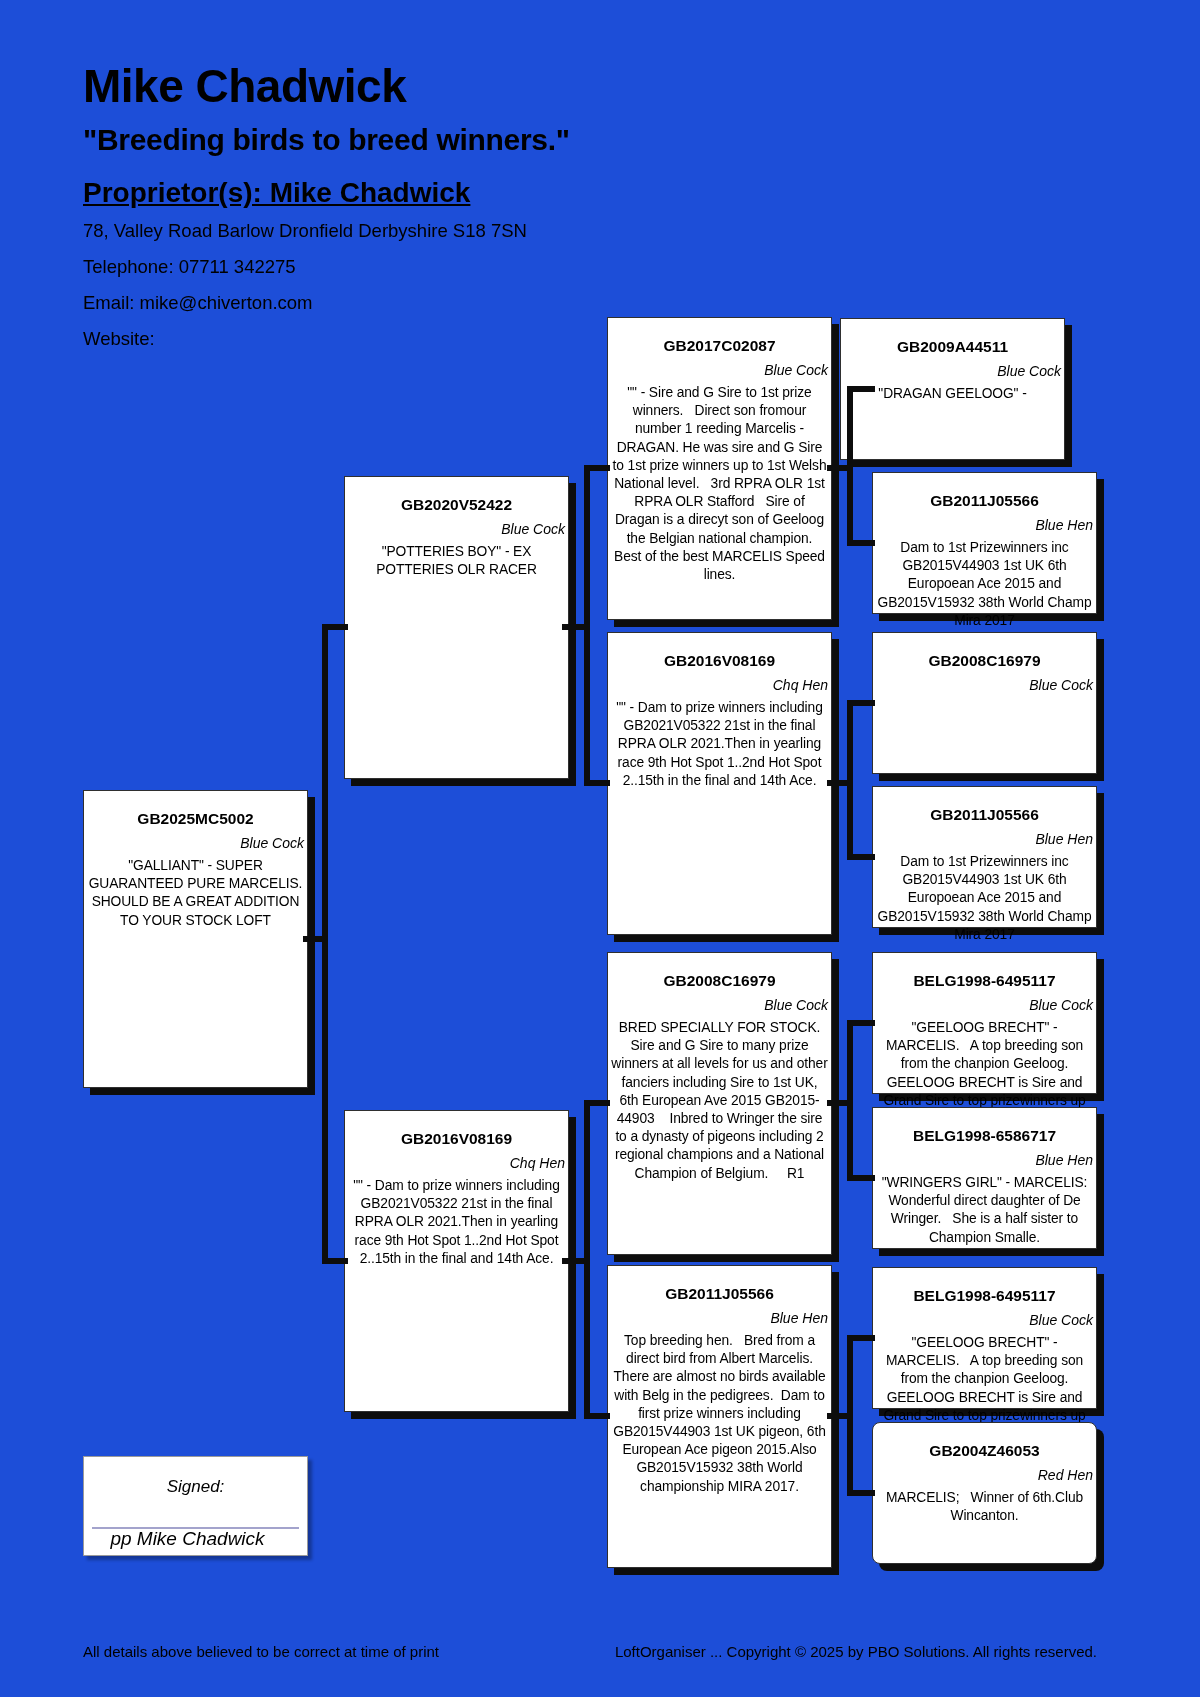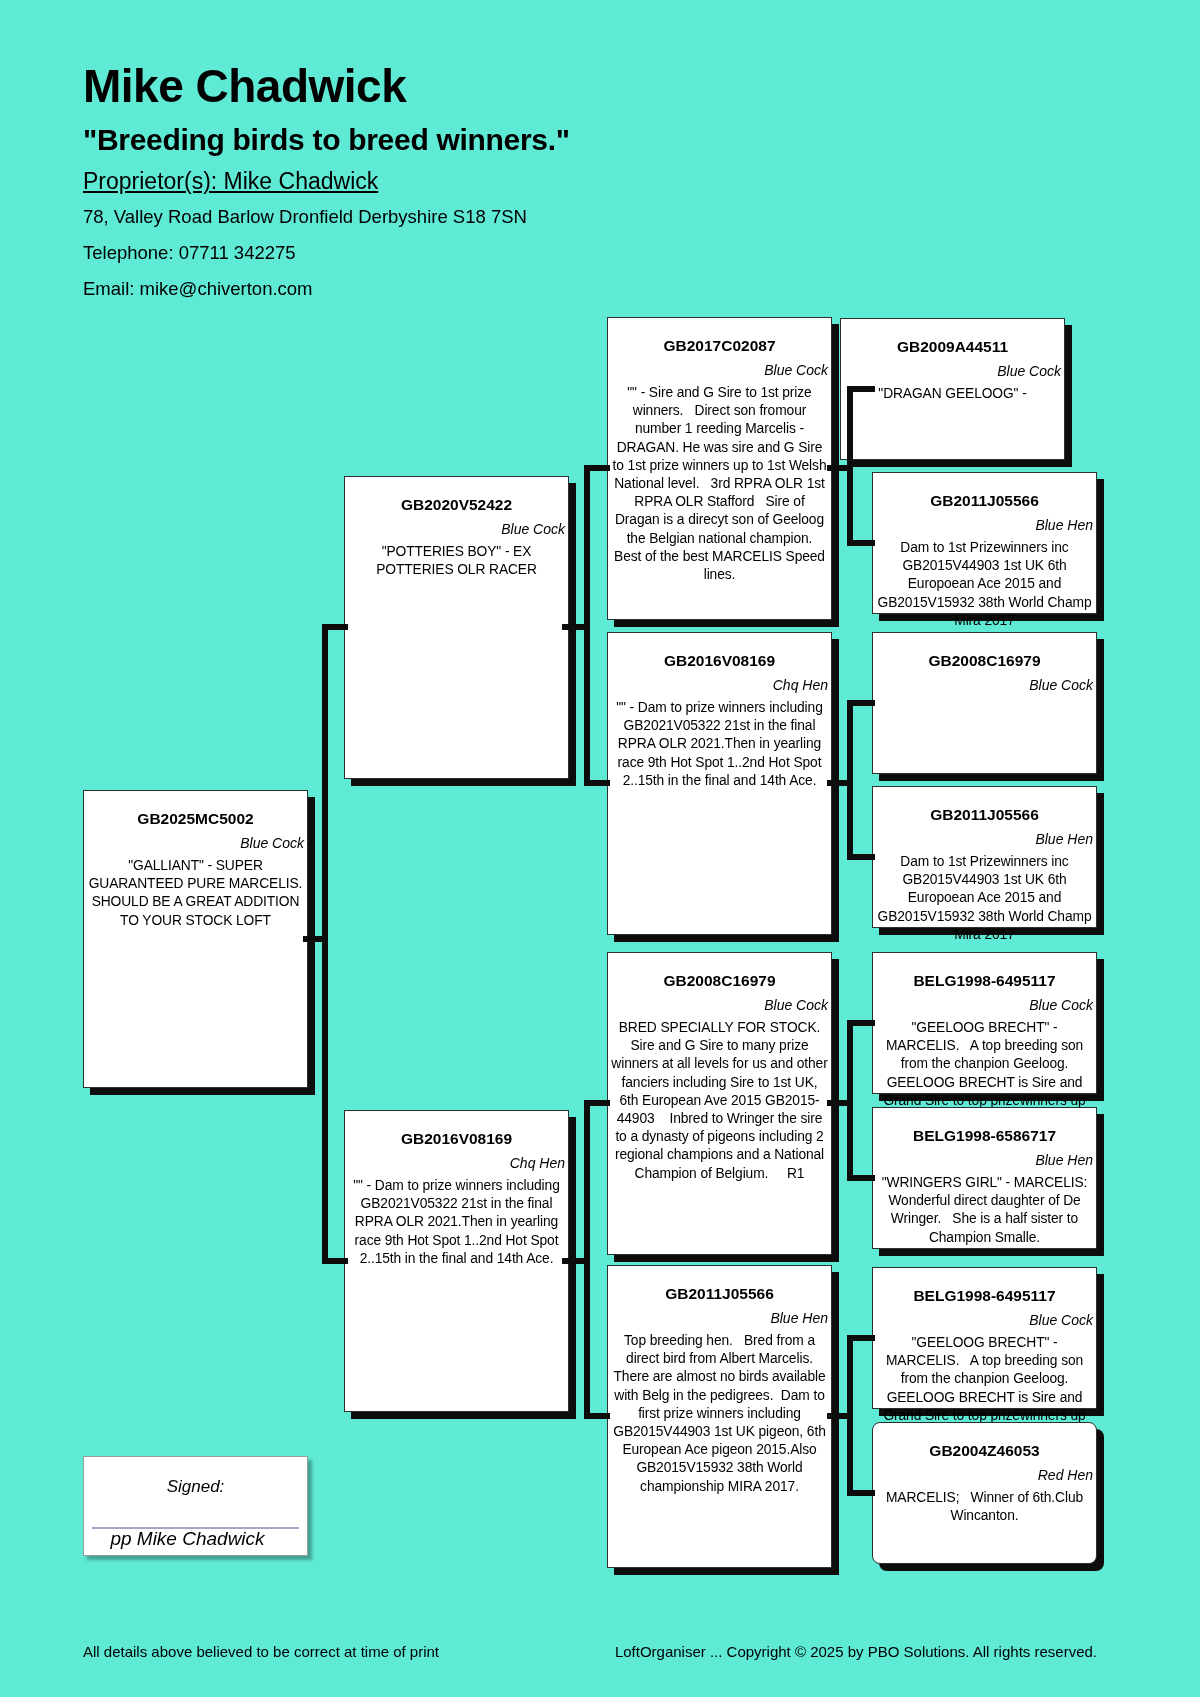--- a/index.html
+++ b/index.html
@@ -1,25 +1,25 @@
 <!DOCTYPE html>
 <html><head>
 <meta charset="utf-8">
 <style>
   html,body { margin:0; padding:0; background:#e8e8e8; }
   .page {
     position:relative; width:1200px; height:1697px; margin:0 auto;
-    background:#5eead4; overflow:hidden;
+    background:#1d4ed8; overflow:hidden;
     font-family:"Liberation Sans","DejaVu Sans",sans-serif; color:#000;
   }
   
   .letterhead { position:absolute; left:83px; top:62px; width:700px; }
   .loft-name { font-size:46px; font-weight:bold; line-height:1.05; letter-spacing:-0.5px; }
   .slogan    { font-size:30px; font-weight:bold; margin-top:13px; letter-spacing:-0.3px; }
-  .proprietor{ font-size:23px; font-weight:normal; text-decoration:underline; margin-top:11px; }
+  .proprietor{ font-size:28px; font-weight:bold; text-decoration:underline; margin-top:20px; }
   .contact   { font-size:18.5px; margin-top:9px; line-height:1.45; }
   
   .pbox {
     position:absolute; width:225px; box-sizing:border-box;
     background:#fff; border:1px solid #2f2f2f;
     box-shadow:7px 7px 0 0 #0d0d0d;
     padding:17px 3px; text-align:center;
   }
   .ring { font-size:15.5px; font-weight:bold; margin-top:2px; }
   .sex  { font-size:14px; font-style:italic; margin-top:7px;text-align:right; }
@@ -44,20 +44,21 @@
 
 <div class="page">
 
   <div class="letterhead">
     <div class="loft-name">Mike Chadwick</div>
     <div class="slogan">"Breeding birds to breed winners."</div>
     <div class="proprietor">Proprietor(s): Mike Chadwick</div>
     <div class="contact">78, Valley Road Barlow Dronfield Derbyshire  S18 7SN</div>
     <div class="contact">Telephone: 07711 342275</div>
     <div class="contact">Email: mike@chiverton.com</div>
+    <div class="contact">Website:</div>
   </div>
 
   <div id="pedigree-chart">
       <div class="pbox" style="left: 83px; top: 790px; height: 298px;">
         <div class="ring">GB2025MC5002</div>
         <div class="sex">Blue Cock</div>
         <div class="desc">"GALLIANT" - SUPER GUARANTEED PURE MARCELIS. SHOULD BE A GREAT ADDITION TO YOUR STOCK LOFT</div>
       </div>
       <div class="pbox" style="left: 344px; top: 476px; height: 303px;">
         <div class="ring">GB2020V52422</div>

